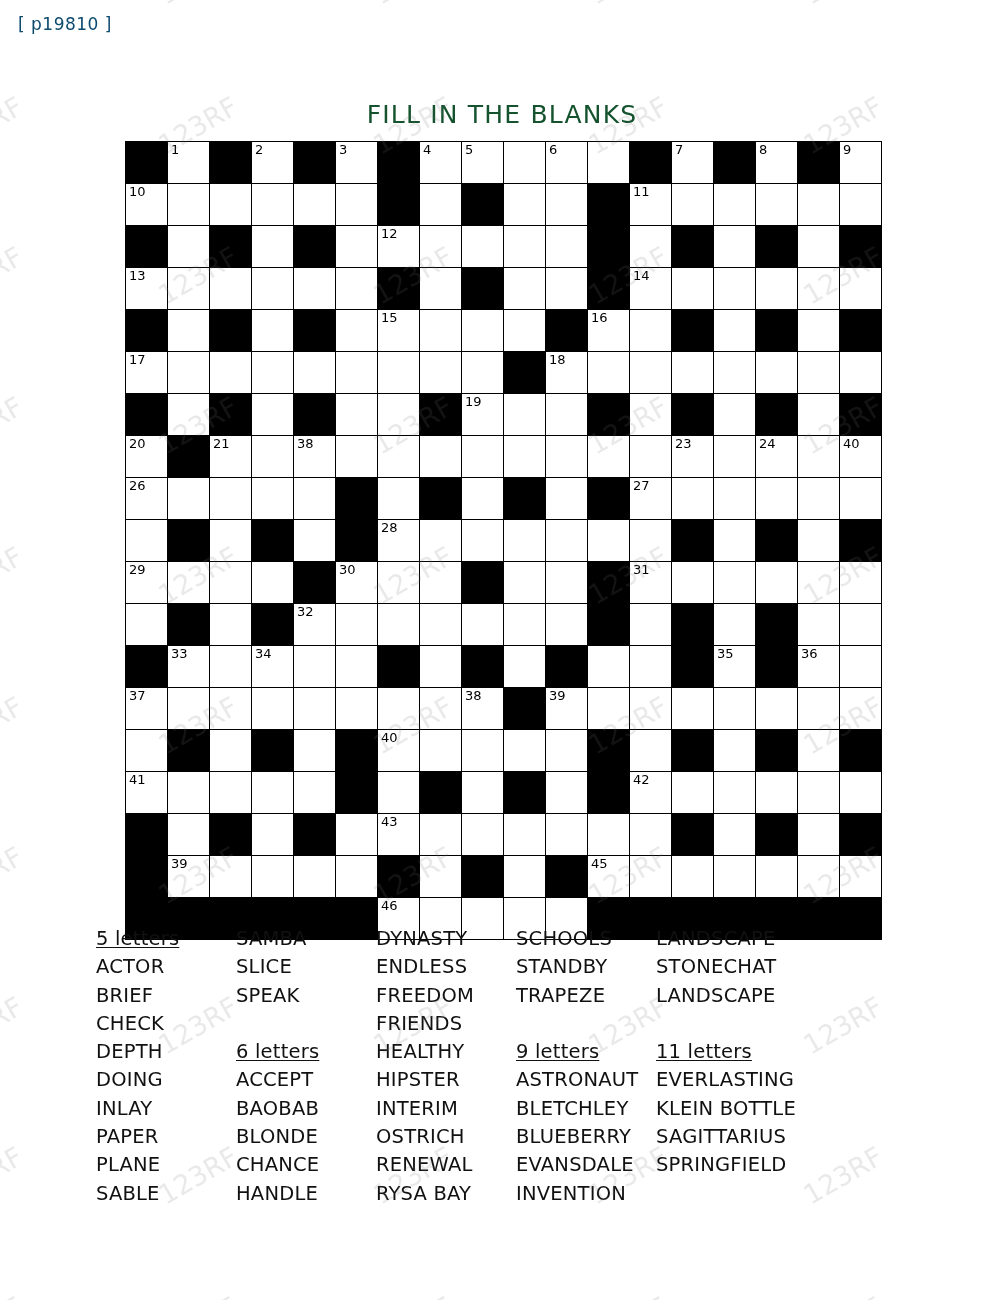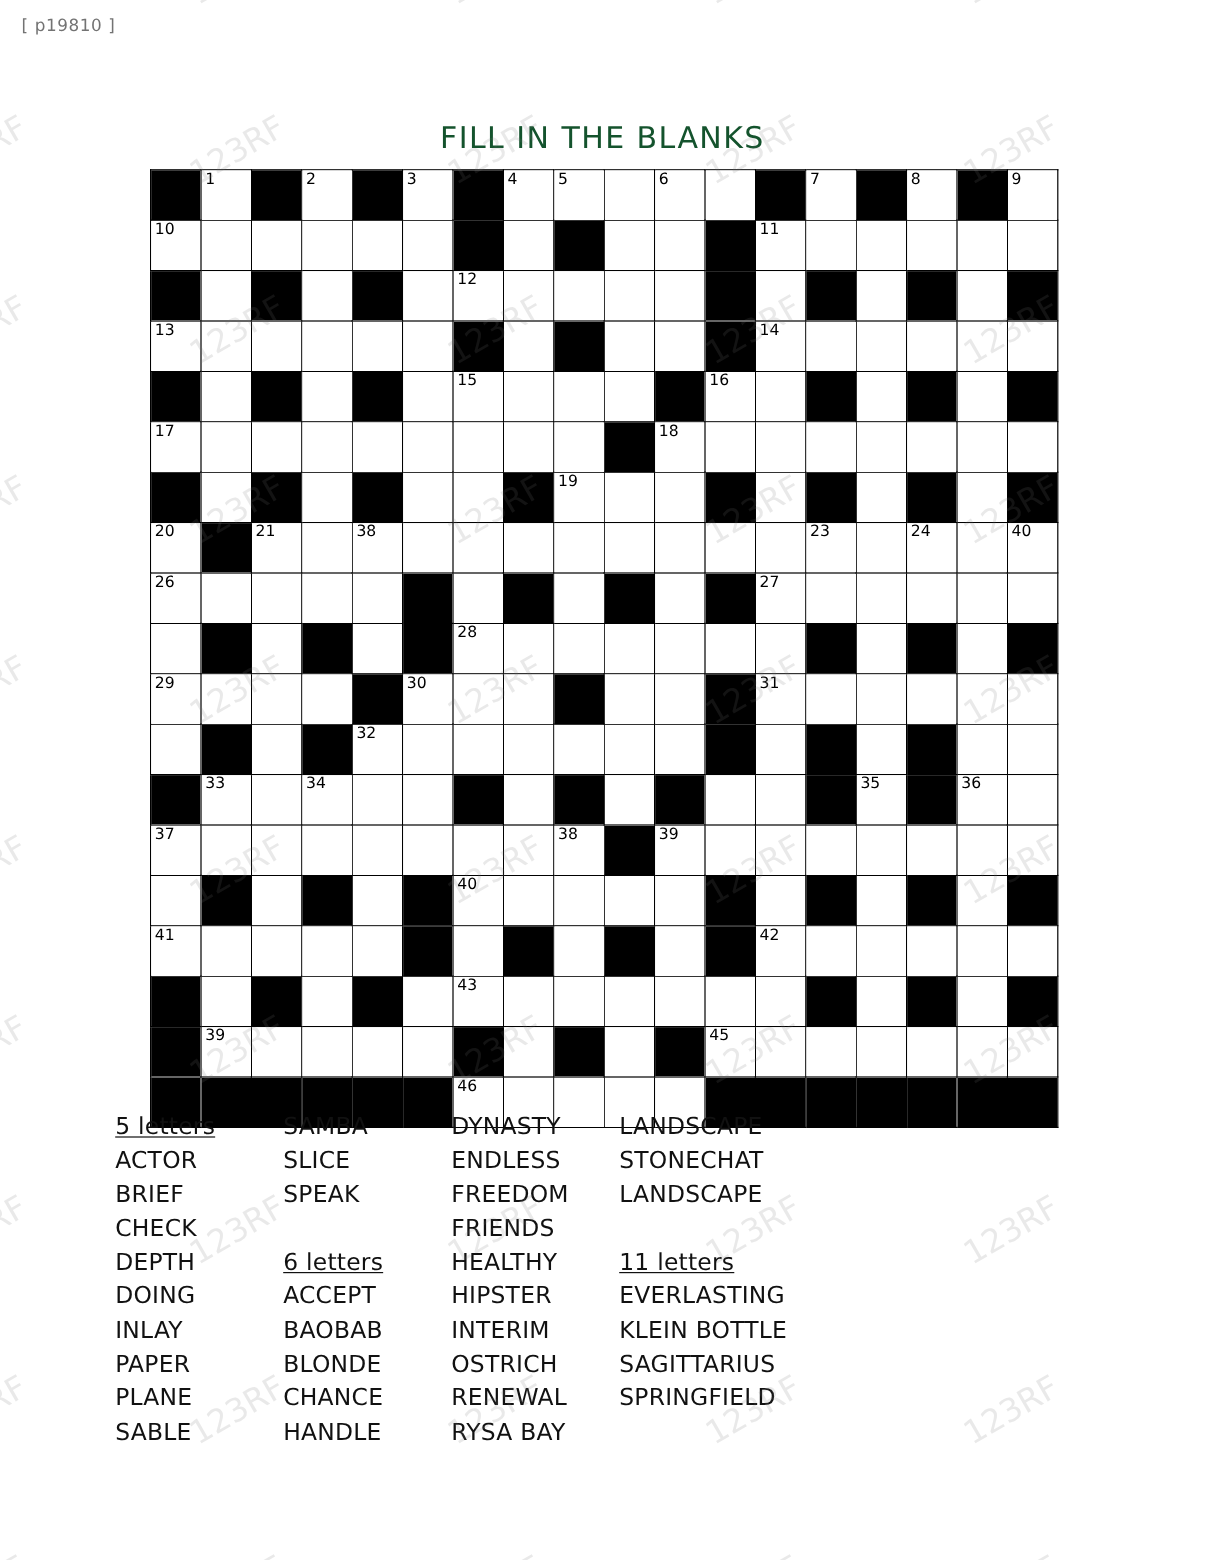--- a/index.html
+++ b/index.html
@@ -12,23 +12,23 @@
     height: 1300px;
     position: relative;
     font-family: "DejaVu Sans", sans-serif;
     color: #1a1a1a;
     overflow: hidden;
   }
   .page-id {
     position: absolute;
     left: 18px;
     top: 14px;
-    font-size: 14px;
+    font-size: 17px;
     letter-spacing: 0.5px;
-    color: #737373;
+    color: #0c4a6e;
   }
   .title {
     position: absolute;
     top: 100px;
     left: 0;
     width: 1004px;
     text-align: center;
     font-size: 25px;
     letter-spacing: 1.2px;
     color: #14532d;
@@ -622,20 +622,32 @@
       <div class="wl-item">DYNASTY</div>
       <div class="wl-item">ENDLESS</div>
       <div class="wl-item">FREEDOM</div>
       <div class="wl-item">FRIENDS</div>
       <div class="wl-item">HEALTHY</div>
       <div class="wl-item">HIPSTER</div>
       <div class="wl-item">INTERIM</div>
       <div class="wl-item">OSTRICH</div>
       <div class="wl-item">RENEWAL</div>
       <div class="wl-item">RYSA BAY</div>
+    </div>
+    <div class="wl-col">
+      <div class="wl-item">SCHOOLS</div>
+      <div class="wl-item">STANDBY</div>
+      <div class="wl-item">TRAPEZE</div>
+      <div class="wl-item blank">&nbsp;</div>
+      <div class="wl-item head">9 letters</div>
+      <div class="wl-item">ASTRONAUT</div>
+      <div class="wl-item">BLETCHLEY</div>
+      <div class="wl-item">BLUEBERRY</div>
+      <div class="wl-item">EVANSDALE</div>
+      <div class="wl-item">INVENTION</div>
     </div>
     <div class="wl-col">
       <div class="wl-item">LANDSCAPE</div>
       <div class="wl-item">STONECHAT</div>
       <div class="wl-item">LANDSCAPE</div>
       <div class="wl-item blank">&nbsp;</div>
       <div class="wl-item head">11 letters</div>
       <div class="wl-item">EVERLASTING</div>
       <div class="wl-item">KLEIN BOTTLE</div>
       <div class="wl-item">SAGITTARIUS</div>

